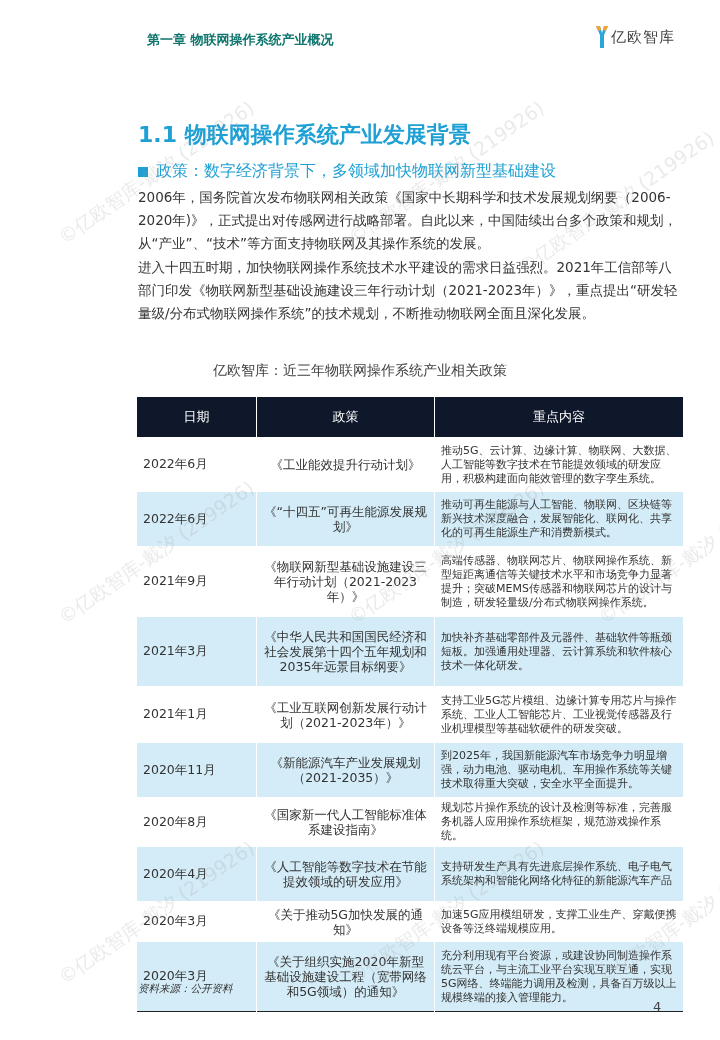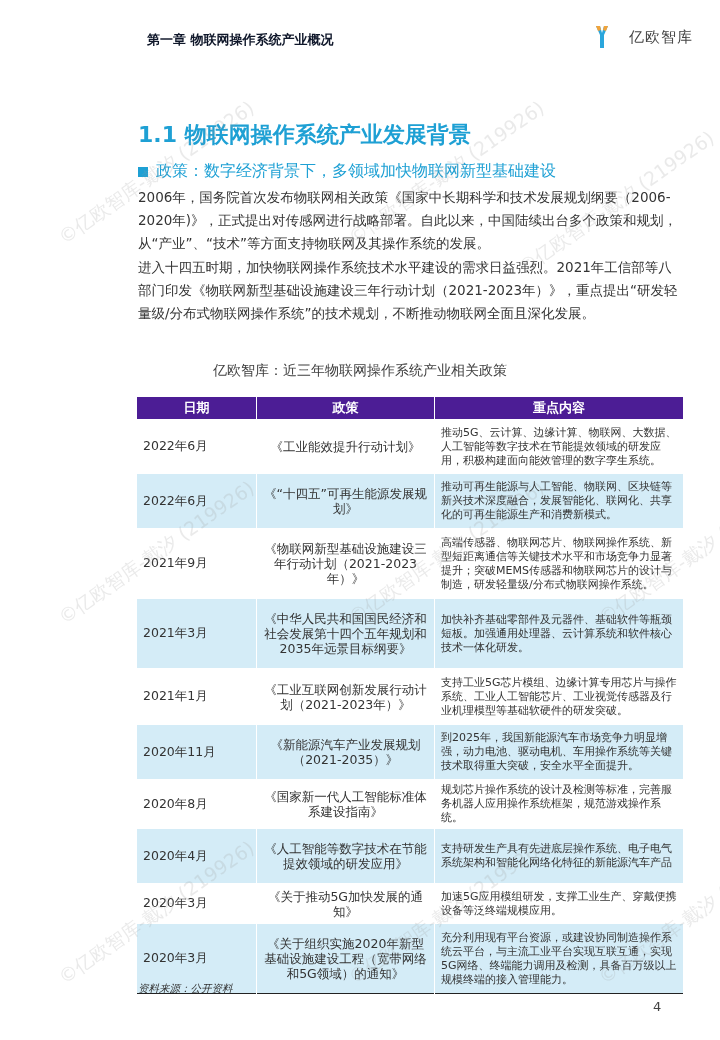--- a/index.html
+++ b/index.html
@@ -4,35 +4,35 @@
   <style>
     html, body { margin: 0; padding: 0; }
     body {
       width: 720px; height: 1040px; background: #ffffff; position: relative; overflow: hidden;
       font-family: "DejaVu Sans", "Liberation Sans", sans-serif; color: #333333;
     }
     .watermark {
       position: absolute; color: rgba(160,160,160,0.22); font-size: 19px; transform: rotate(-35deg);
       white-space: nowrap; pointer-events: none; z-index: 5;
     }
-    .header-chapter { position: absolute; left: 147px; top: 31px; font-size: 13px; font-weight: bold; color: #0f172a; }
-    .logo { position: absolute; left: 596px; top: 26px; display: flex; align-items: center; gap: 21px; }
+    .header-chapter { position: absolute; left: 147px; top: 31px; font-size: 13px; font-weight: bold; color: #0f766e; }
+    .logo { position: absolute; left: 596px; top: 26px; display: flex; align-items: center; gap: 3px; }
     .logo-mark { width: 12px; height: 22px; position: relative; }
     .logo-text { font-size: 15px; color: #444; letter-spacing: 1px; }
     .section-title { position: absolute; left: 138px; top: 96px; font-size: 22px; font-weight: bold; color: #1ea0d4; margin-top: 24px; }
     .subheading { position: absolute; left: 138px; top: 161px; font-size: 16px; font-weight: normal; color: #1ea0d4; display: flex; align-items: center; }
     .subheading .sq { width: 10px; height: 10px; background: #1ea0d4; margin-right: 8px; display: inline-block; }
     .para { position: absolute; left: 138px; width: 545px; font-size: 13.5px; line-height: 23px; color: #333; }
     .table-title { position: absolute; left: 0; width: 720px; top: 362px; text-align: center; font-size: 14px; font-weight: normal; color: #404040; }
     table.policy {
       position: absolute; left: 137px; top: 397px; width: 546px; border-collapse: collapse; font-size: 11px;
       border-bottom: 1.5px solid #222;
     }
     table.policy th {
-      background: #4c1d95; color: #fff; font-weight: bold; font-size: 13px; height: 22px; padding: 0;
+      background: #0f172a; color: #fff; font-weight: normal; font-size: 13px; height: 22px; padding: 9px;
       border-right: 1.5px solid #fff;
     }
     table.policy th:last-child { border-right: none; }
     table.policy td { padding: 3px 6px; border-right: 1.5px solid #fff; border-top: 1.5px solid #fff; vertical-align: middle; }
     table.policy td:last-child { border-right: none; }
     table.policy tr.alt td { background: #d4ecf7; }
     td.c-date { width: 107px; text-align: left; font-size: 12.5px; color: #333; }
     td.c-policy { width: 165px; text-align: center; font-size: 12.5px; line-height: 15px; color: #333; }
     td.c-content { font-size: 11px; line-height: 14px; color: #333; }
     .source { position: absolute; left: 138px; top: 982px; font-size: 10.5px; font-style: italic; color: #333; }

